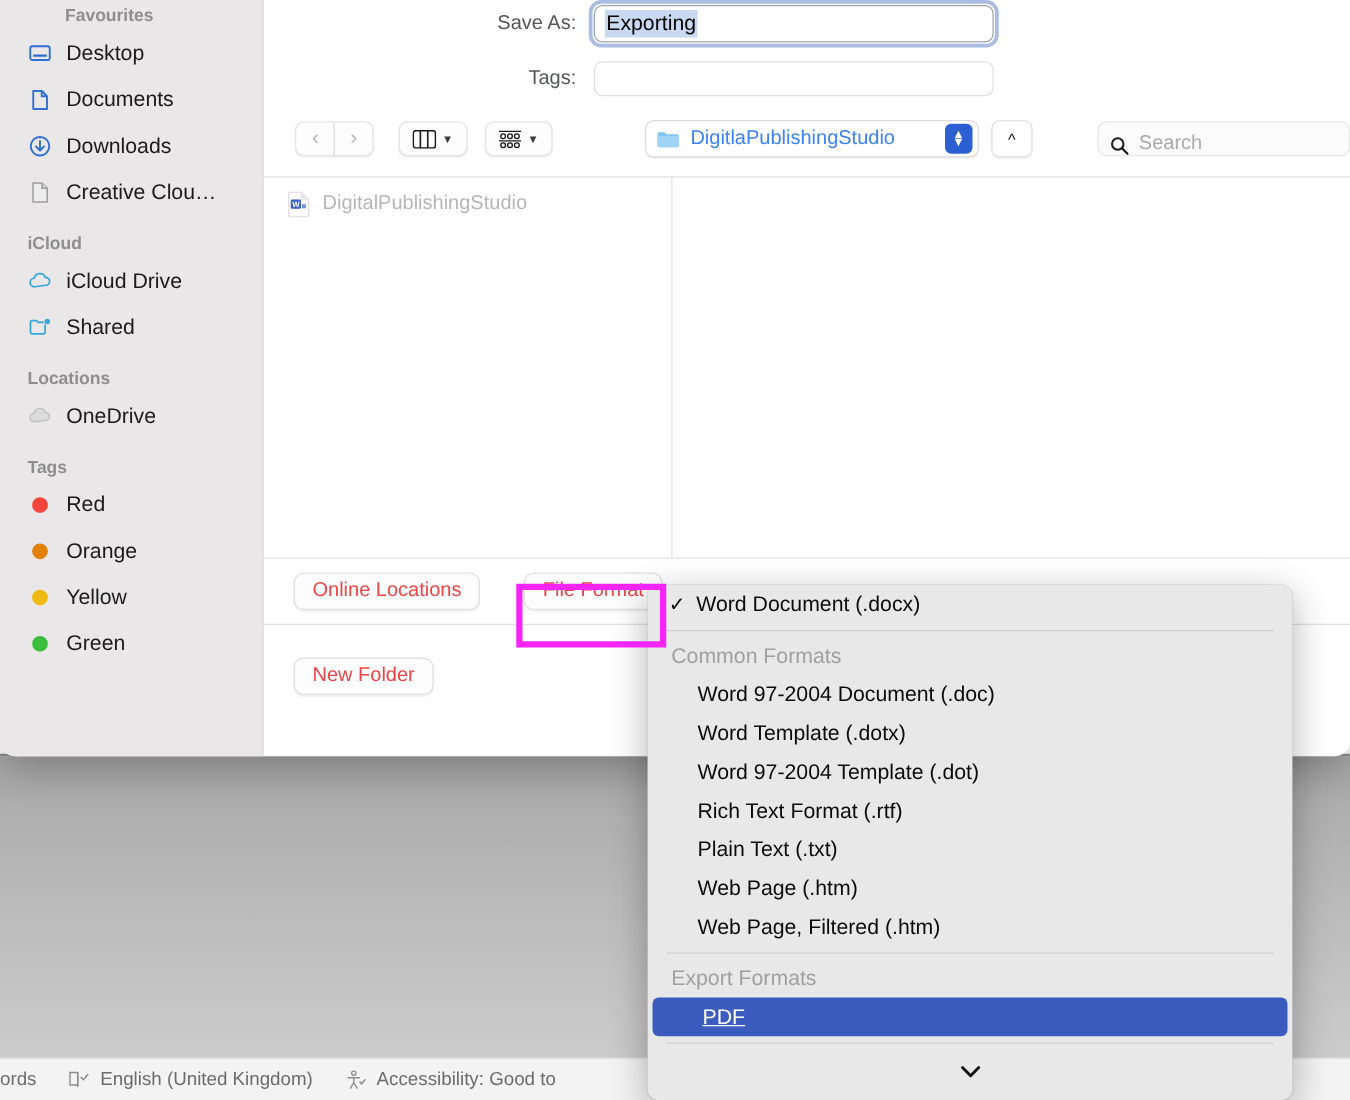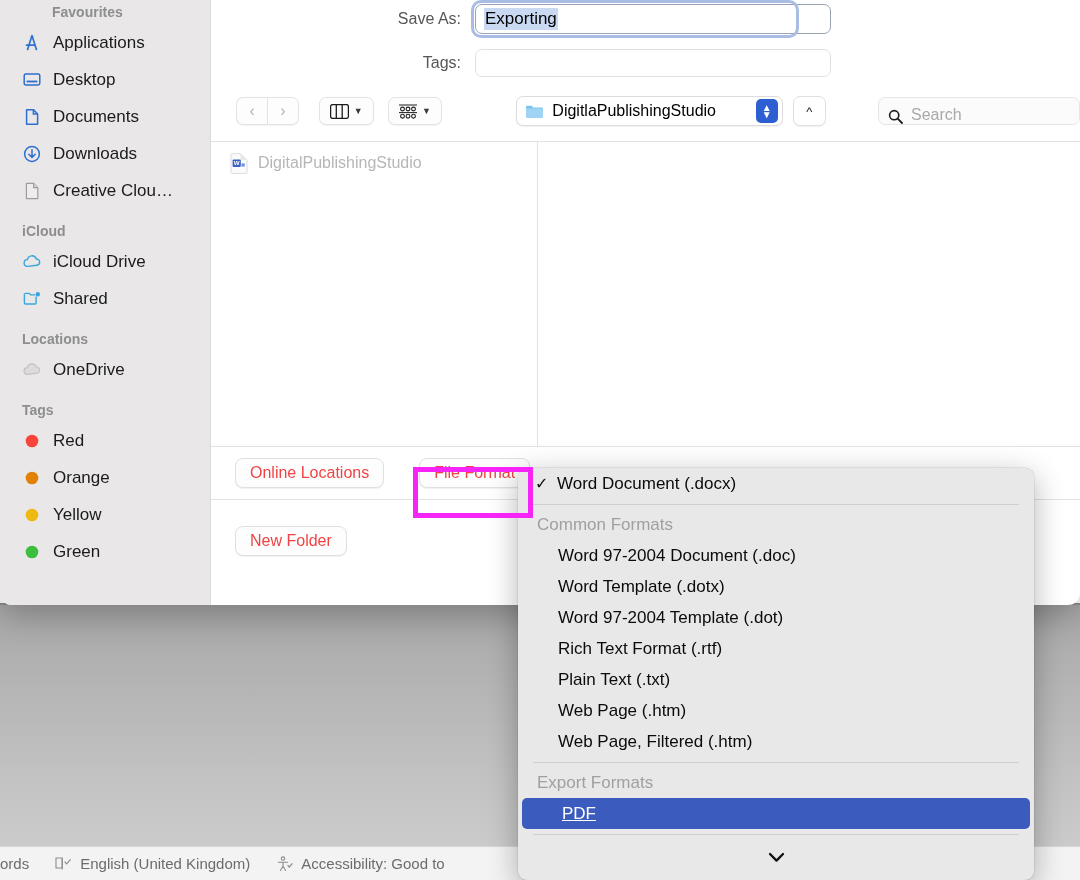--- a/index.html
+++ b/index.html
@@ -43,21 +43,21 @@
   .fields{
     position:absolute; left:210px; top:22px; width:870px; height:80px;
     background:#ffffff;
   }
   .field-row{ display:flex; align-items:center; height:38px; }
   .field-label{
     width:265px; text-align:right; padding-right:14px;
     font-size:16px; color:#555657;
   }
   .field-input{
-    width:356px; height:30px; border-radius:7px;
+    width:320px; height:30px; border-radius:7px;
     background:#ffffff; display:flex; align-items:center; padding:0 8px;
     font-size:17px; color:#000;
   }
   .saveas-wrap{ position:relative; }
   .saveas-ring{
     position:absolute; left:-4px; top:-4px; width:328px; height:38px;
     border:3px solid #a9bde4; border-radius:10px; pointer-events:none;
   }
   .saveas-input{
     border:1px solid #9aa2b3;
@@ -86,21 +86,21 @@
   .view-btn{ width:56px; gap:5px; margin-left:20px; }
   .group-btn{ width:56px; gap:5px; margin-left:14px; }
   .caret{ font-size:9px; color:#3a3a3a; }
 
   .pathpop{
     margin-left:74px; height:30px; width:272px;
     border:1px solid #dcdcdc; border-radius:7px; background:#fff;
     box-shadow:0 1px 1px rgba(0,0,0,0.06);
     display:flex; align-items:center; padding:0 4px 0 8px; gap:8px;
   }
-  .path-name{ font-size:16px; color:#000000; flex:1; white-space:nowrap; }
+  .path-name{ font-size:16px; color:#3b82f6; flex:1; white-space:nowrap; }
   .stepper{
     width:22px; height:24px; border-radius:5px; background:#2c5fd1;
     display:flex; flex-direction:column; align-items:center; justify-content:center;
     color:#fff; line-height:0.72; font-size:10px;
   }
   .up-btn{
     margin-left:10px; width:34px; height:30px;
     border:1px solid #e0e0e0; border-radius:7px; background:#fff;
     box-shadow:0 1px 1px rgba(0,0,0,0.06);
     display:flex; align-items:center; justify-content:center;
@@ -327,28 +327,20 @@
     <div class="pill-btn newfolder-btn">New Folder</div>
   </div>
 
 </div>
 
 <div class="sidebar" id="sidebar">
     <div class="sb-head first">Favourites</div>
     <div class="sb-row">
       <span class="sb-ico">
         <svg width="20" height="20" viewBox="0 0 20 20">
-          <path d="M10 2.6 L14.4 16.4 M10 2.6 L5.6 16.4 M4.6 12.2 H13.2" fill="none" stroke="#2f6fd0" stroke-width="1.7" stroke-linecap="round"></path>
-        </svg>
-      </span>
-      <span>Applications</span>
-    </div>
-    <div class="sb-row">
-      <span class="sb-ico">
-        <svg width="20" height="20" viewBox="0 0 20 20">
           <rect x="2.2" y="4" width="15.6" height="11" rx="1.7" fill="none" stroke="#2f6fd0" stroke-width="1.5"></rect>
           <rect x="4.6" y="10.6" width="10.8" height="1.8" fill="#2f6fd0"></rect>
         </svg>
       </span>
       <span>Desktop</span>
     </div>
     <div class="sb-row">
       <span class="sb-ico">
         <svg width="20" height="20" viewBox="0 0 20 20">
           <path d="M4.6 2.8h7L15.6 7v10.2H4.6z" fill="none" stroke="#2f6fd0" stroke-width="1.5" stroke-linejoin="round"></path>

